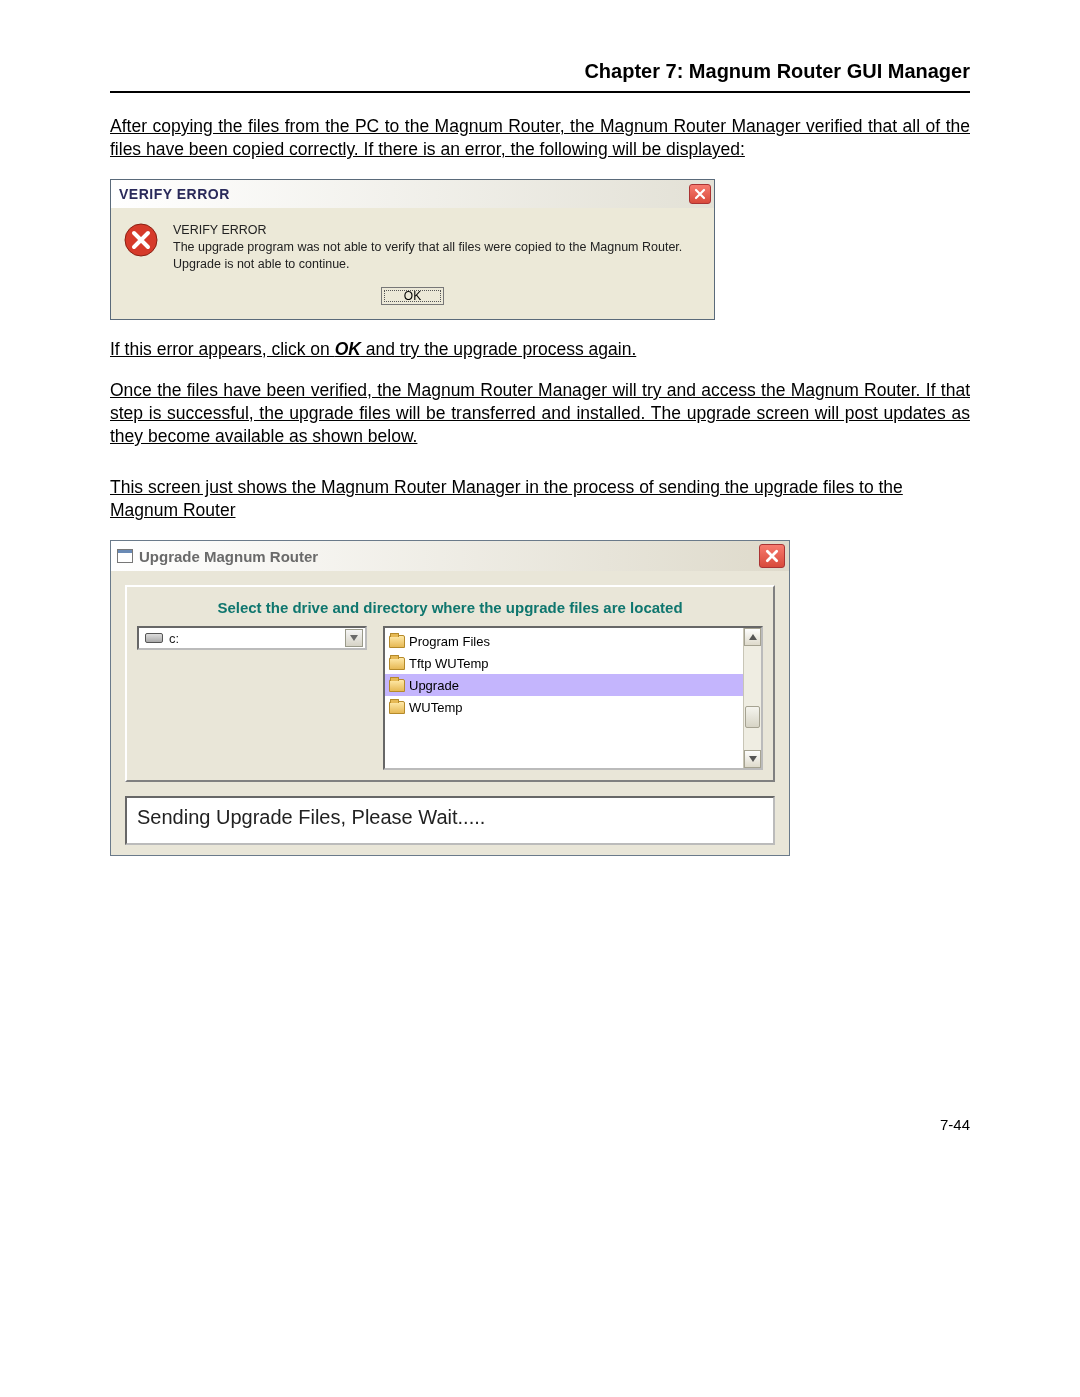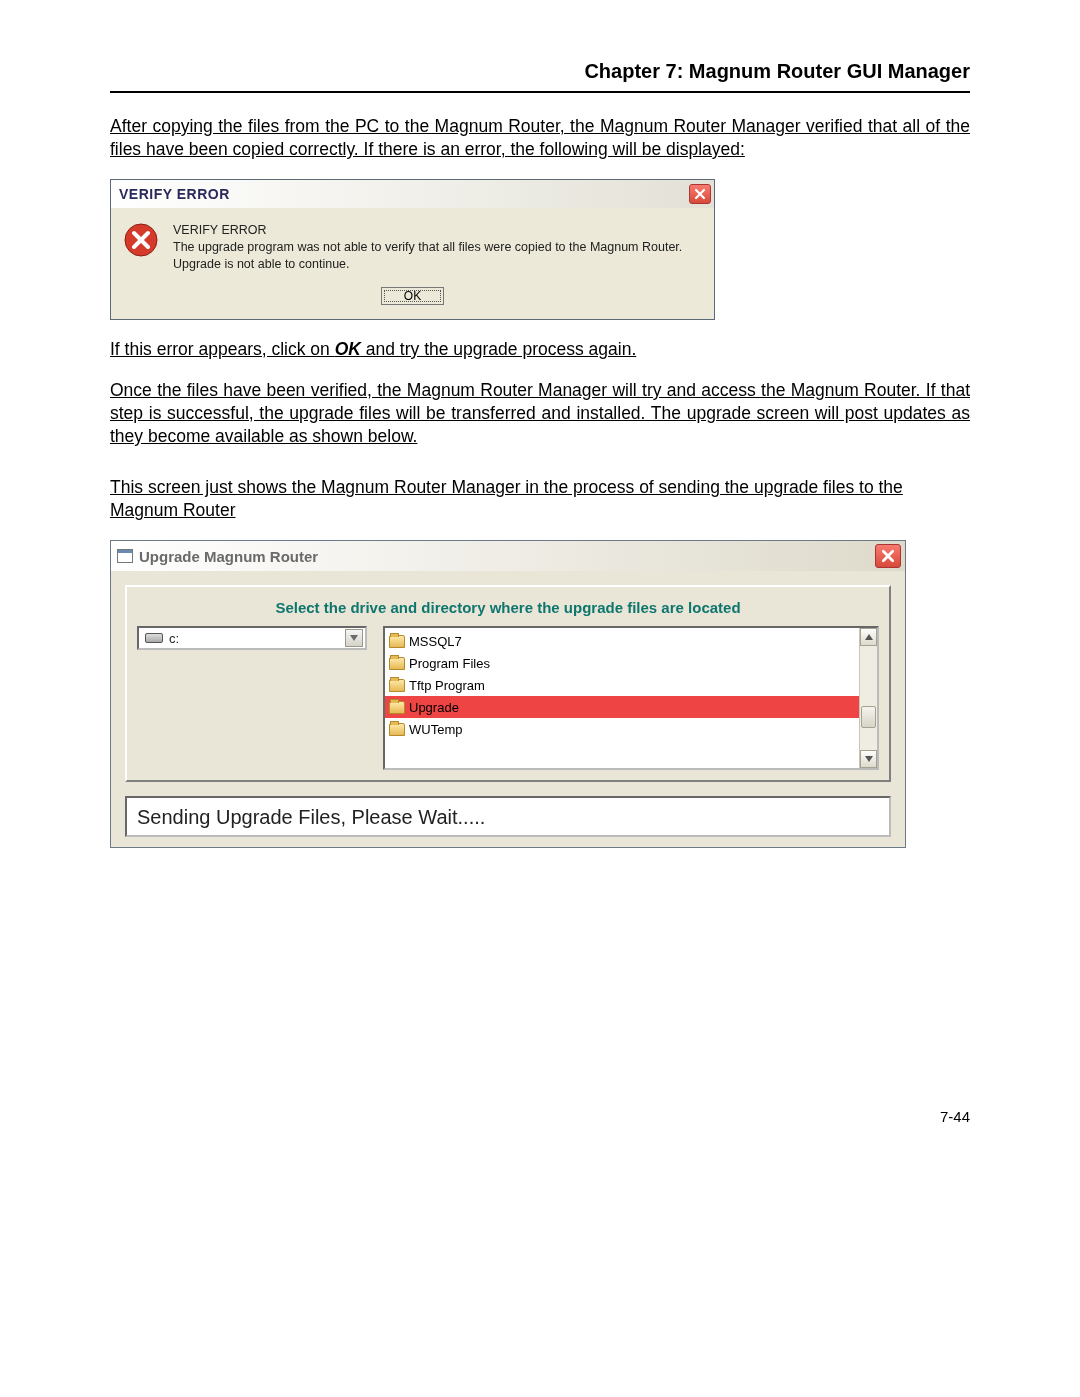--- a/index.html
+++ b/index.html
@@ -100,21 +100,21 @@
     font-size: 12px;
     padding: 1px 22px;
     background: #ece9d8;
     border: 1px solid #777;
     outline: 1px dotted #555;
     outline-offset: -4px;
     cursor: pointer;
   }
   
   .dlg2 {
-    width: 796px;
+    width: 680px;
     border: 1px solid #6a7a8a;
     background: #e9e6d8;
     margin: 18px 0 6px 0;
   }
   .dlg2-titlebar {
     display: flex;
     align-items: center;
     justify-content: space-between;
     height: 30px;
     padding: 0 4px 0 6px;
@@ -214,21 +214,21 @@
   }
   .dir-item {
     display: flex;
     align-items: center;
     gap: 4px;
     height: 22px;
     padding: 0 4px;
     cursor: pointer;
   }
   .dir-item.selected {
-    background: #ef4444;
+    background: #c4b5fd;
   }
   .folder-icon {
     width: 16px; height: 13px;
     background: linear-gradient(#ffe9a8,#e6b955);
     border: 1px solid #b58a2a;
     border-radius: 2px 2px 0 0;
     position: relative;
     flex: 0 0 16px;
   }
   .folder-icon::before {
@@ -262,21 +262,21 @@
     left: 1px; right: 1px;
     top: 60px; height: 22px;
     background: linear-gradient(#f5f4ee,#d7d4c5);
     border: 1px solid #a5a291;
     border-radius: 2px;
   }
   .status-box {
     margin-top: 14px;
     background: #fff;
     border: 2px inset #bbb;
-    padding: 8px 10px 6px 10px;
+    padding: 8px 10px 14px 10px;
     font-family: Arial, sans-serif;
     font-size: 20px;
     color: #222;
   }
   .pgnum {
     text-align: right;
     font-size: 15px;
     margin-top: 260px;
   }
 </style>
@@ -348,29 +348,25 @@
             <div class="combo-arrow">
               <svg width="8" height="6" viewBox="0 0 8 6">
                   <path d="M0 0 L8 0 L4 6 Z" fill="#6a6a6a"></path>
                 </svg>
             </div>
           </div>
           <div class="dir-list">
             <div class="dir-items" id="dir-items">
                 <div class="dir-item">
                   <span class="folder-icon"></span>
-                  <span>MSSQL7</span>
-                </div>
-                <div class="dir-item">
-                  <span class="folder-icon"></span>
                   <span>Program Files</span>
                 </div>
                 <div class="dir-item">
                   <span class="folder-icon"></span>
-                  <span>Tftp Program</span>
+                  <span>Tftp WUTemp</span>
                 </div>
                 <div class="dir-item selected">
                   <span class="folder-icon"></span>
                   <span>Upgrade</span>
                 </div>
                 <div class="dir-item">
                   <span class="folder-icon"></span>
                   <span>WUTemp</span>
                 </div>
               </div>

